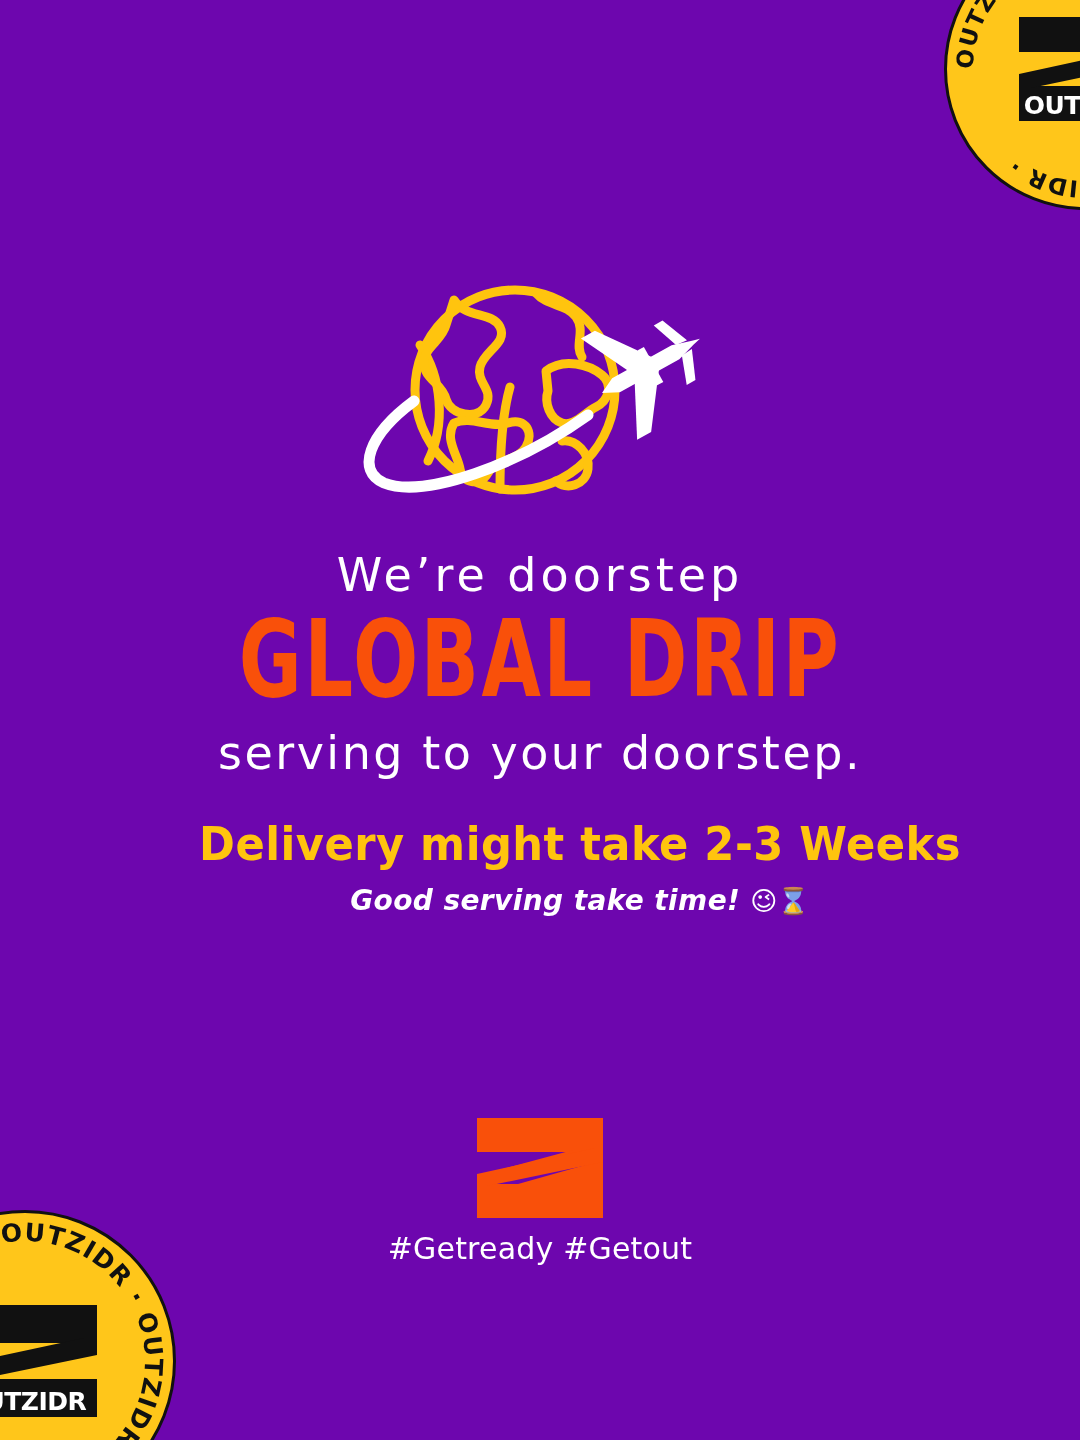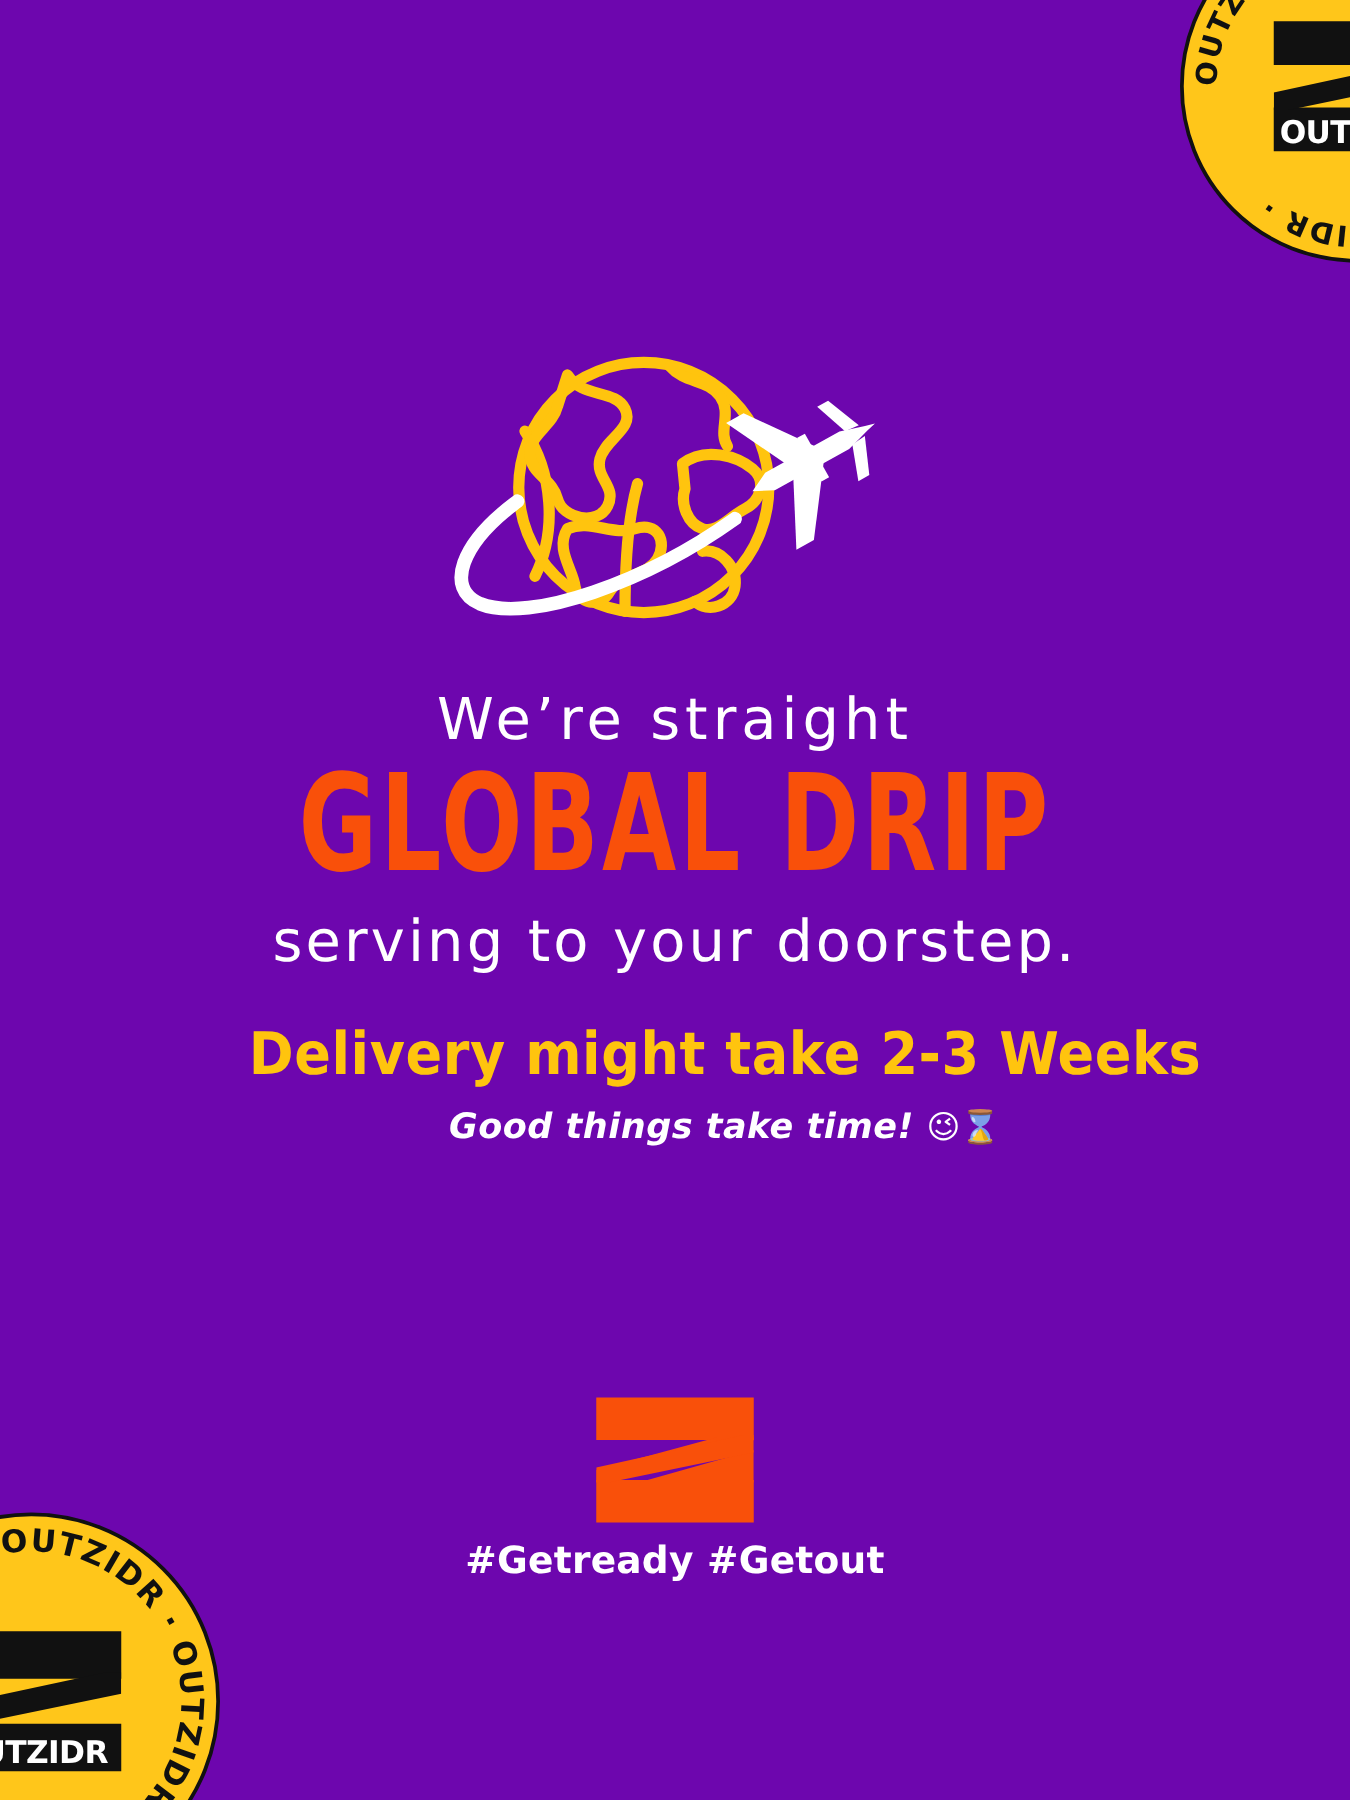--- a/index.html
+++ b/index.html
@@ -176,21 +176,21 @@
     left: 0;
     width: 100%;
     background: #F9500A;
   }
   .footer-logo .zbar.top { top: 0; height: 34%; }
   .footer-logo .zbar.bot { bottom: 0; height: 34%; }
   .footer-logo svg { position: absolute; inset: 0; }
   .footer-tag {
     color: #FFFFFF;
     font-family: "DejaVu Sans", sans-serif;
-    font-weight: 700;
+    font-weight: 400;
     font-size: 30px;
     letter-spacing: 0.2px;
     margin-top: 14px;
     line-height: 1.1;
   }
 </style>
 </head>
 <body>
 
 <div id="poster">
@@ -223,29 +223,29 @@
         <path d="M34 6 L 8 58 L 24 58 L 62 6 Z" fill="#FFFFFF"></path>
         <path d="M88 -6 L 78 -34 L 88 -34 L 100 -5 Z" fill="#FFFFFF"></path>
         <path d="M88 6 L 78 34 L 88 34 L 100 5 Z" fill="#FFFFFF"></path>
         <rect x="52" y="-20" width="7" height="12" fill="#FFFFFF"></rect>
         <rect x="52" y="8" width="7" height="12" fill="#FFFFFF"></rect>
       </g>
     </svg>
   </div>
 
   <div class="copy">
-    <div class="line-serving">We’re straight</div>
+    <div class="line-serving">We’re doorstep</div>
     <div class="line-global">GLOBAL DRIP</div>
     <div class="line-doorstep">serving to your doorstep.</div>
   </div>
 
   <div class="delivery">
     <div class="delivery-main">Delivery might take 2-3 Weeks</div>
     <div class="delivery-sub">
-      <span>Good things take time!</span>
+      <span>Good serving take time!</span>
       <span class="emoji">😉⌛</span>
     </div>
   </div>
 
   <div class="footer">
     <div class="footer-logo">
       <div class="zbar top"></div>
       <div class="zbar bot"></div>
       <svg viewBox="0 0 126 100" width="126" height="100" aria-hidden="true">
         <path d="M126 32 L126 42 L34 68 L126 68 L126 34 L0 68 L0 58 L96 32 Z" fill="#F9500A"></path>

